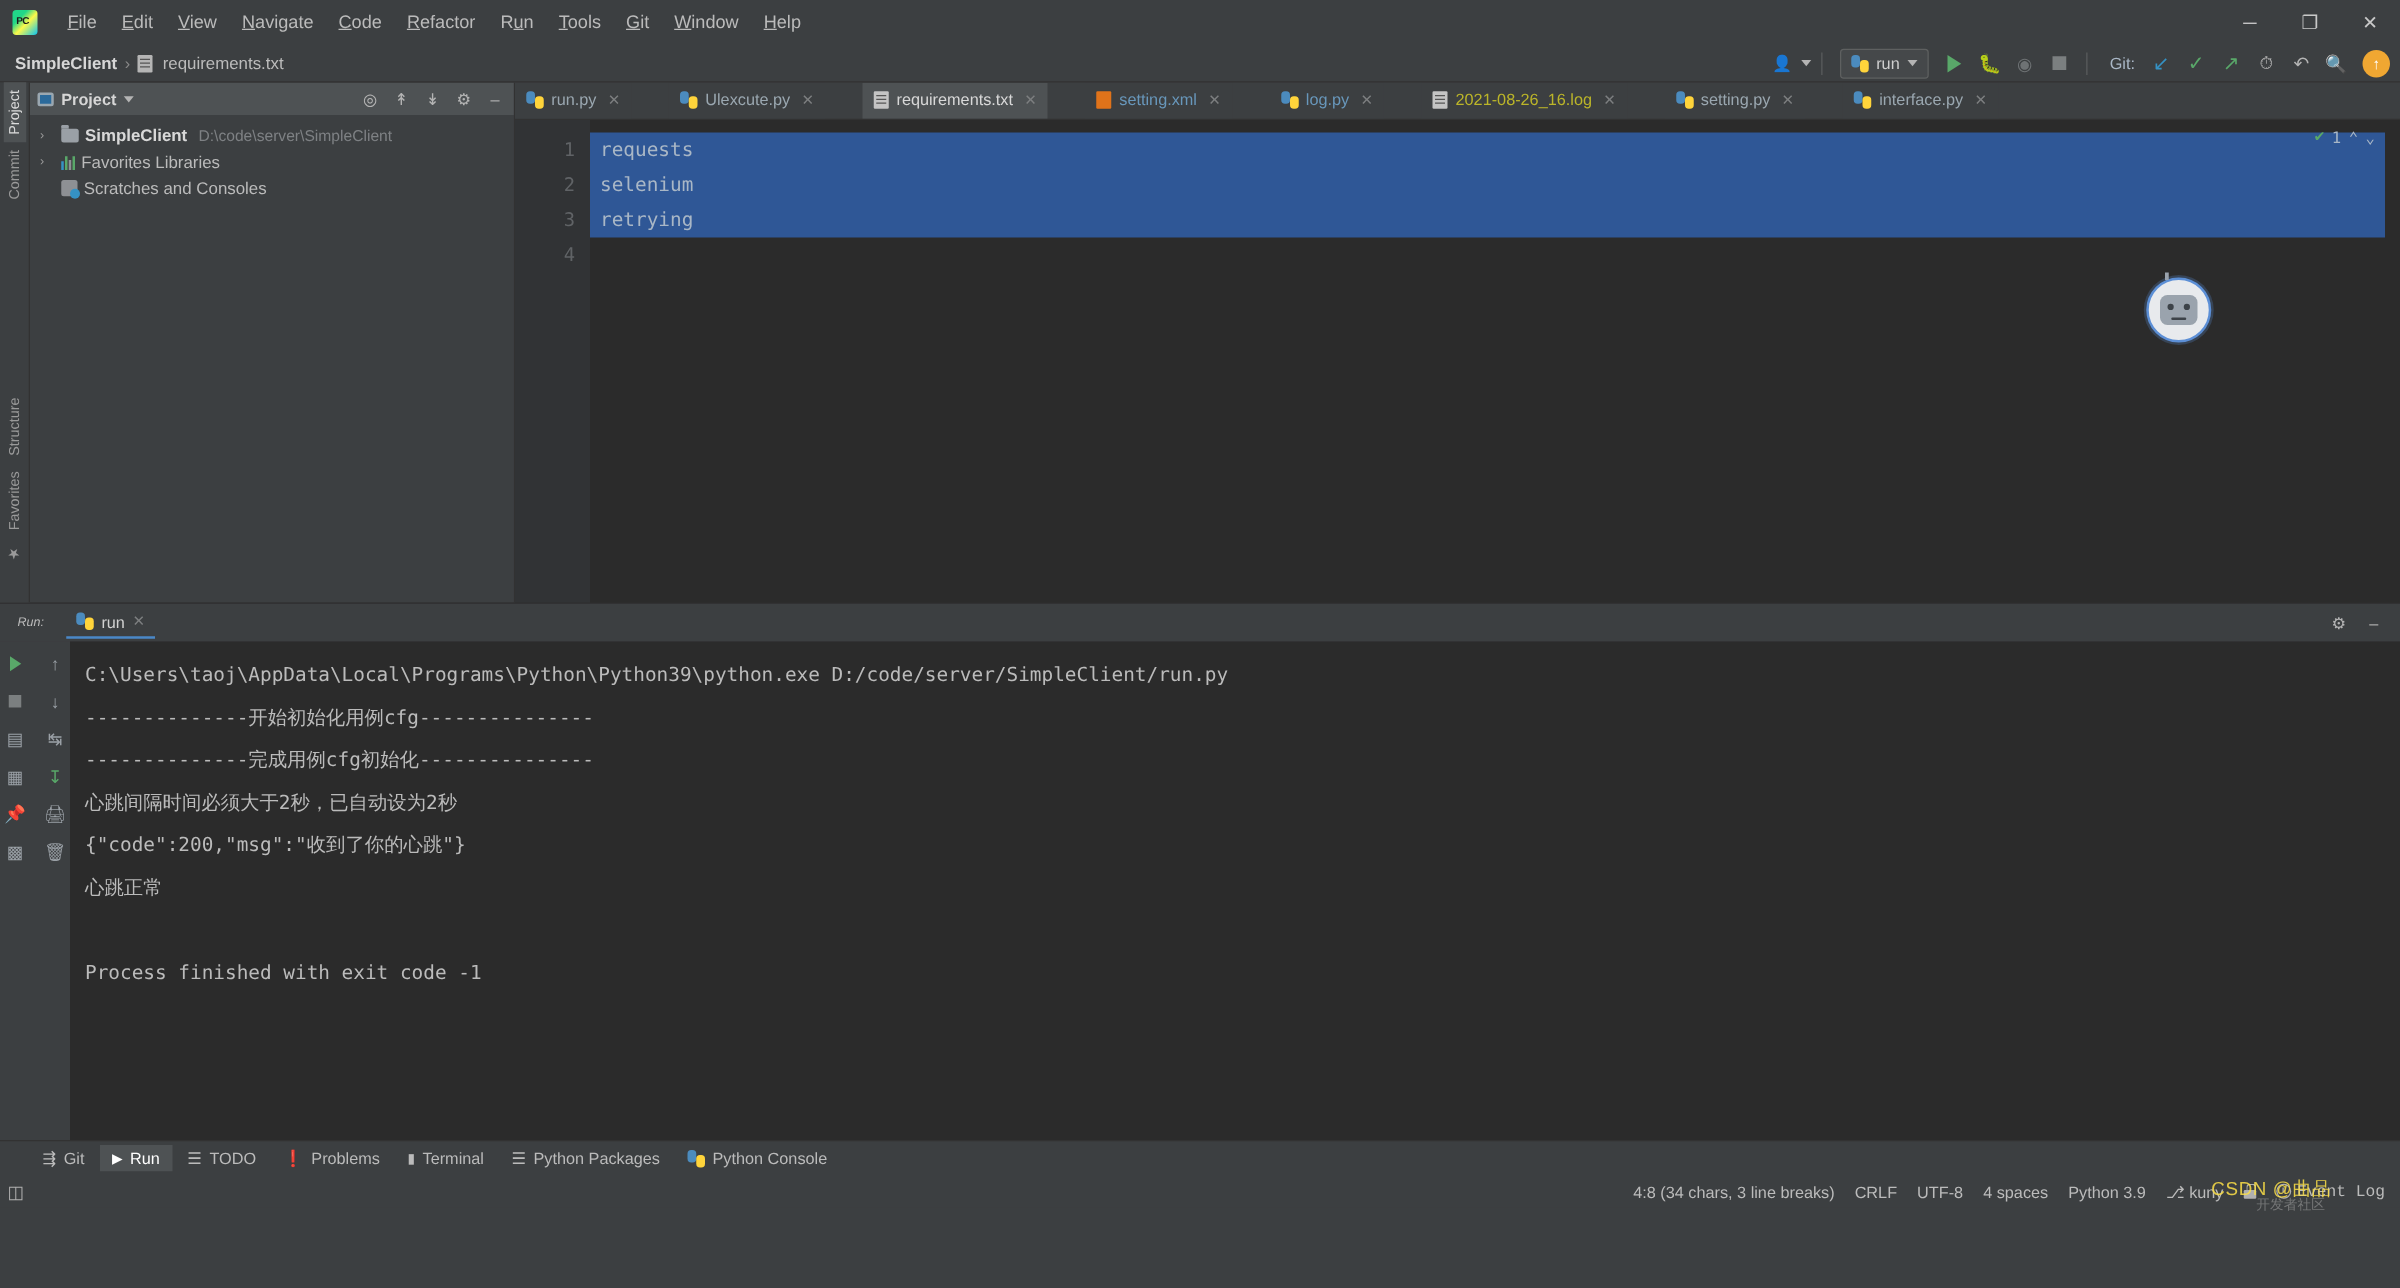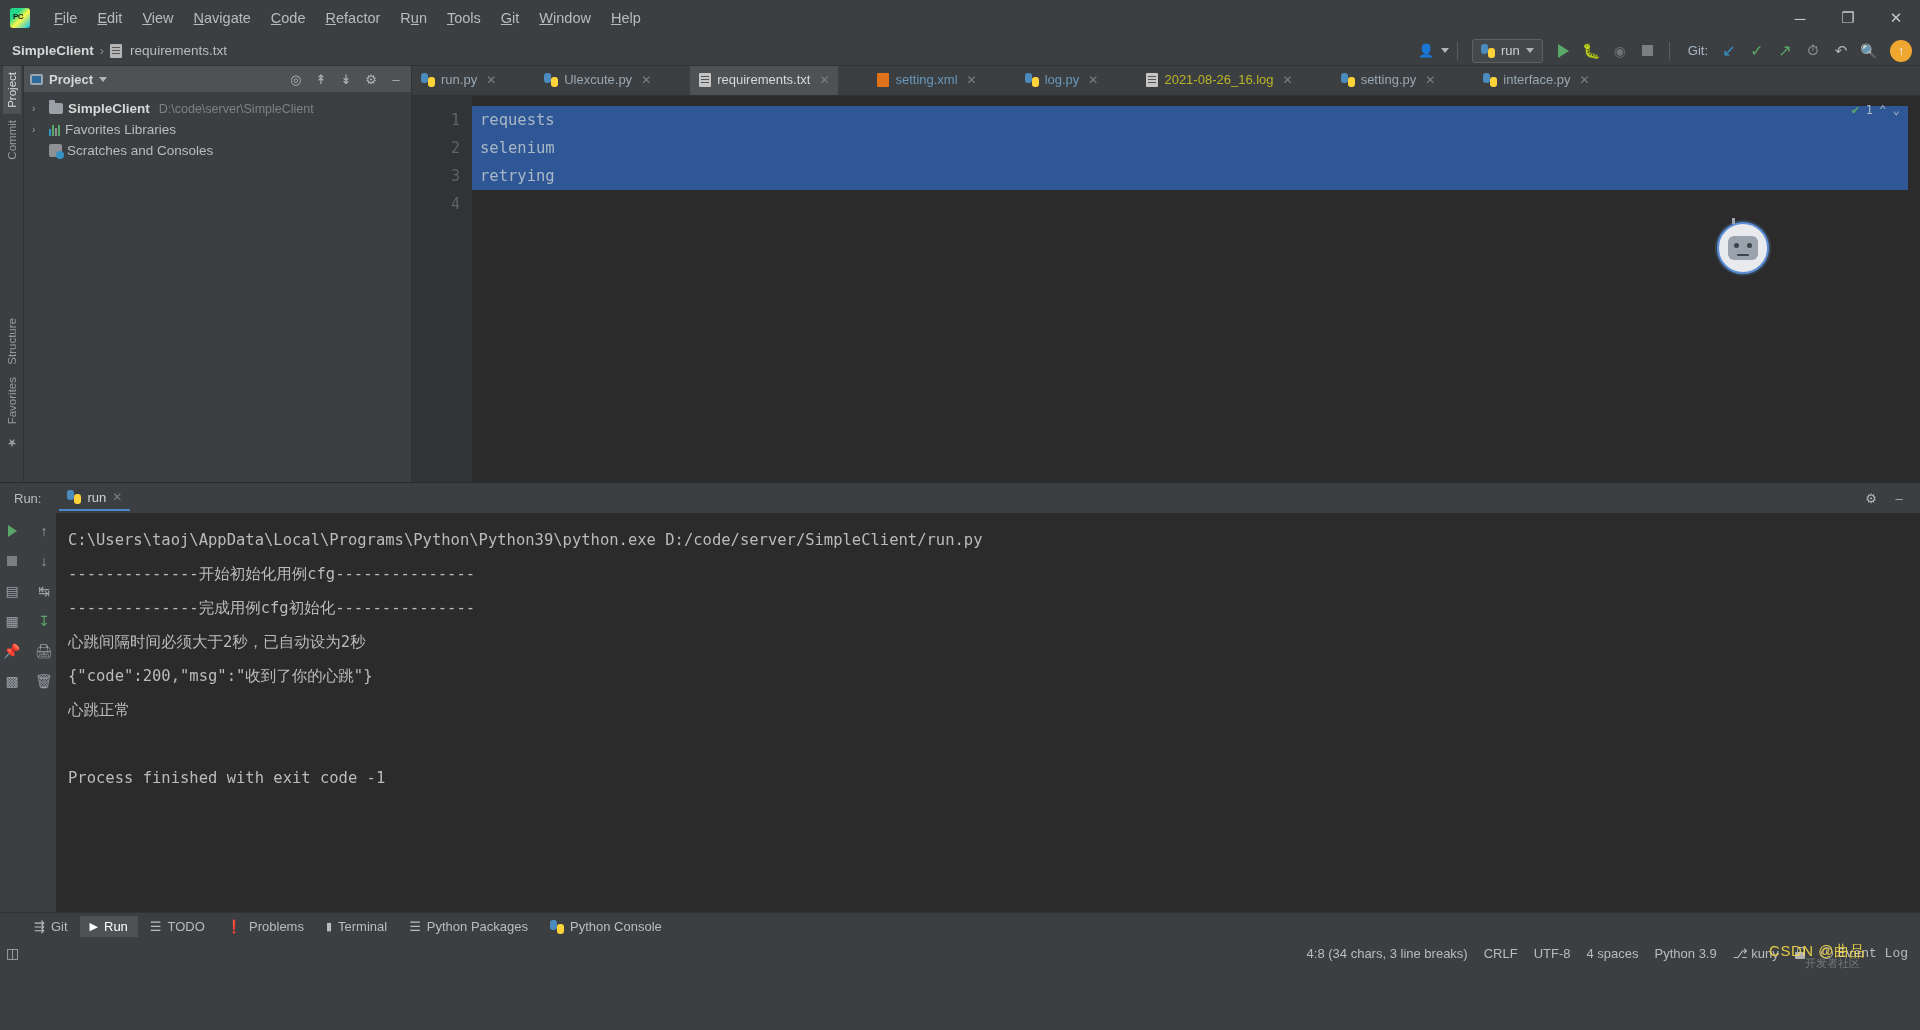--- a/index.html
+++ b/index.html
@@ -196,21 +196,21 @@
 
   
   .runpanel {
     height: 430px; flex: 0 0 430px; background: #3c3f41; display: flex; flex-direction: column;
     border-top: 1px solid #2a2a2a;
   }
   .run-header {
     height: 30px; flex: 0 0 30px; display: flex; align-items: center; background: #3c3f41;
     padding-left: 14px; position: relative;
   }
-  .run-label { color: #bbbbbb; font-size: 13px; margin-right: 18px; }
+  .run-label { color: #bbbbbb; font-size: 10px; margin-right: 18px; font-style: italic; }
   .run-tab {
     display:flex; align-items:center; gap:6px; font-size:13px; color:#d2d2d2; padding: 4px 8px;
     border-bottom: 2px solid #4a88c7; cursor: default;
   }
   .run-hdr-right { margin-left:auto; display:flex; align-items:center; gap:6px; padding-right:10px; }
   .console-body { flex: 1 1 auto; display: flex; min-height: 0; }
   .run-sidebar {
     width: 56px; flex: 0 0 56px; background: #3c3f41; display: flex; flex-direction: column;
     align-items: center; padding-top: 4px; gap: 2px;
   }

